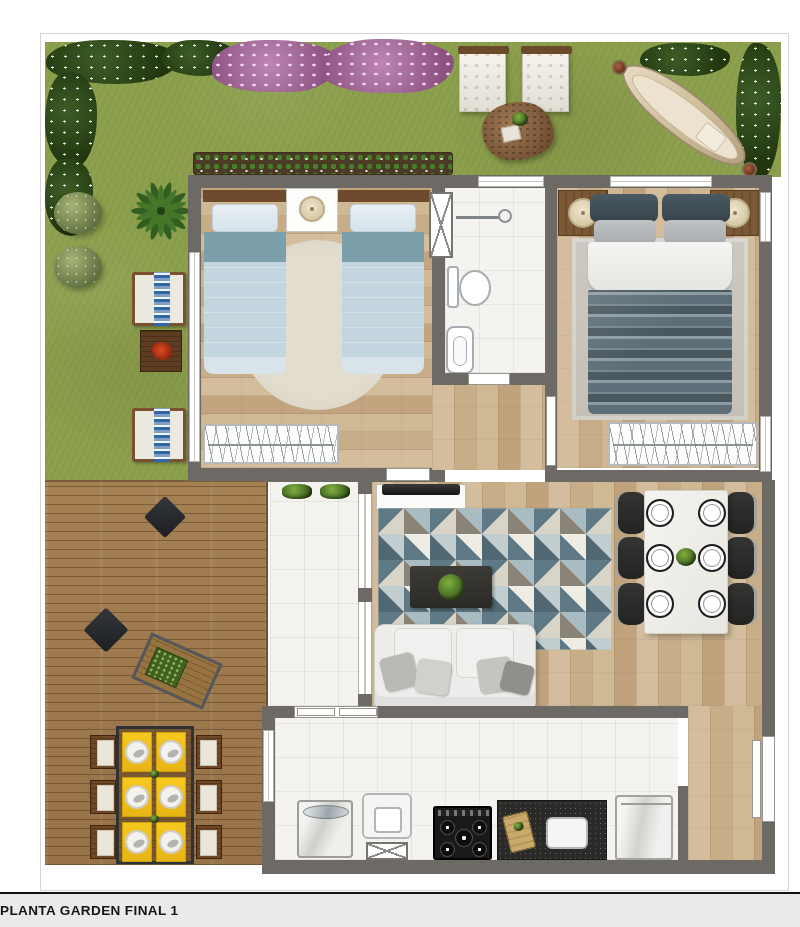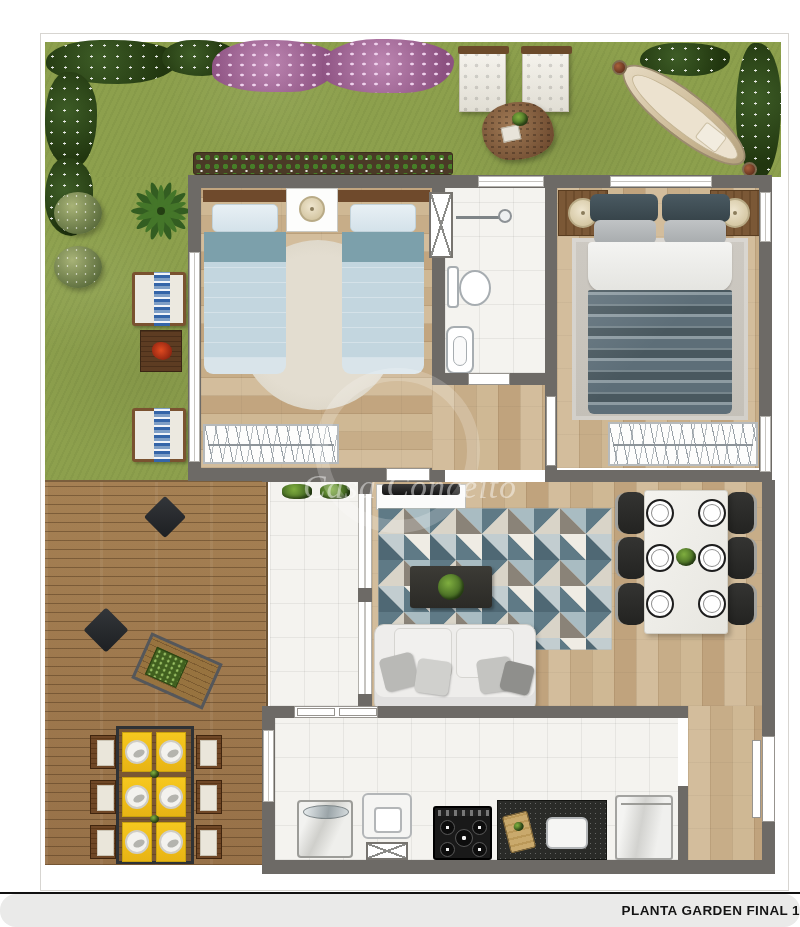--- a/index.html
+++ b/index.html
@@ -135,21 +135,21 @@
   .fish{background:#b4b4ae;border-radius:50%;transform:rotate(-25deg);}
   .ochair{background:repeating-linear-gradient(0deg,#6f4726 0 4px,#5c3819 4px 5px);border:1px solid #40250e;}
   .ocush{background:#eae6da;border:1px solid #cac4b4;}
   .lounger{background:repeating-linear-gradient(0deg,#97733f 0 5px,#7d5c31 5px 6px);border:3px solid #55575a;transform:rotate(24deg);}
   .ltray{background:radial-gradient(rgba(180,220,120,.8) 1.2px, transparent 1.6px), #41601f;background-size:6px 5px,100% 100%;border:1px solid #2c4312;}
   
   .wm-circle{border:13px solid rgba(255,255,255,.20);border-radius:50%;}
   .wm-text{font-family:"Liberation Serif",serif;font-style:italic;font-size:34px;color:rgba(255,255,255,.45);text-align:center;letter-spacing:1px;}
   .frame{border:1px solid #d7d5d1;}
   .titleline{background:#111;}
-  .titlebar{background:#eaeae9;display:flex;align-items:center;justify-content:flex-end;border-radius:16px;}
+  .titlebar{background:#eaeae9;display:flex;align-items:center;justify-content:flex-start;}
   .titletext{font-weight:bold;font-size:13.5px;color:#141414;letter-spacing:.4px;}
 </style>
 </head>
 <body>
 
 <div id="scene">
 
   <div class="a frame" style="left:40px;top:33px;width:749px;height:858px;"></div>
 
   <div class="a grass" style="left:45px;top:42px;width:736px;height:135px;"></div>
@@ -412,23 +412,19 @@
   <div class="a door" style="left:386px;top:468px;width:44px;height:13px;"></div>
   <div class="a door" style="left:468px;top:373px;width:42px;height:12px;"></div>
   <div class="a door" style="left:546px;top:396px;width:10px;height:70px;"></div>
   <div class="a door" style="left:445px;top:470px;width:100px;height:12px;background:#fff;border:none;"></div>
   <div class="a door" style="left:294px;top:706px;width:84px;height:12px;"></div>
   <div class="a door" style="left:297px;top:708px;width:38px;height:8px;"></div>
   <div class="a door" style="left:339px;top:708px;width:38px;height:8px;"></div>
   <div class="a door" style="left:762px;top:736px;width:13px;height:86px;"></div>
   <div class="a door" style="left:752px;top:740px;width:9px;height:78px;"></div>
 
-  <div class="a" style="left:250px;top:360px;width:330px;height:220px;pointer-events:none;">
-    <div class="a wm-circle" style="left:65px;top:8px;width:165px;height:165px;"></div>
-    <div class="a wm-text" style="left:10px;top:108px;width:300px;">Casa Conceito</div>
-  </div>
 
   <div class="a titleline" style="left:0;top:892px;width:800px;height:2px;"></div>
   <div class="a titlebar" style="left:0;top:894px;width:800px;height:33px;">
     <span class="titletext">PLANTA GARDEN FINAL 1</span>
   </div>
 
 </div>
 
 </body></html>

